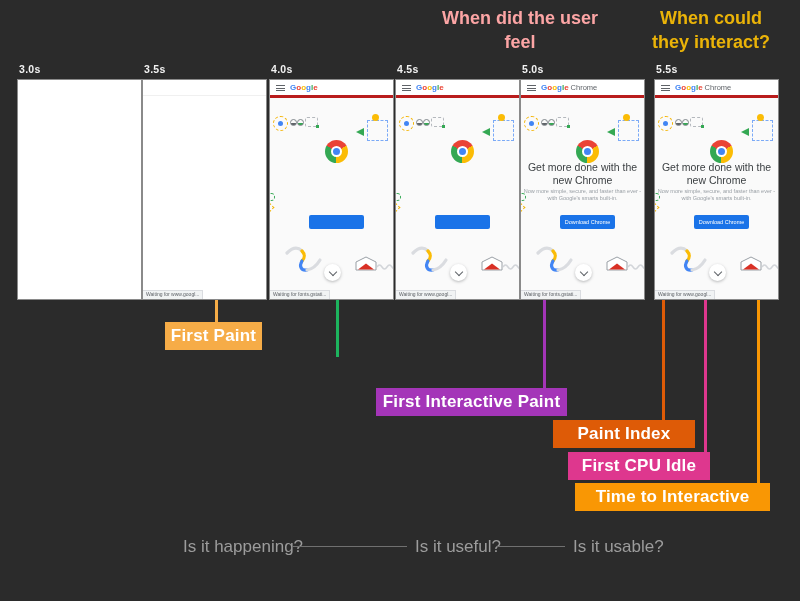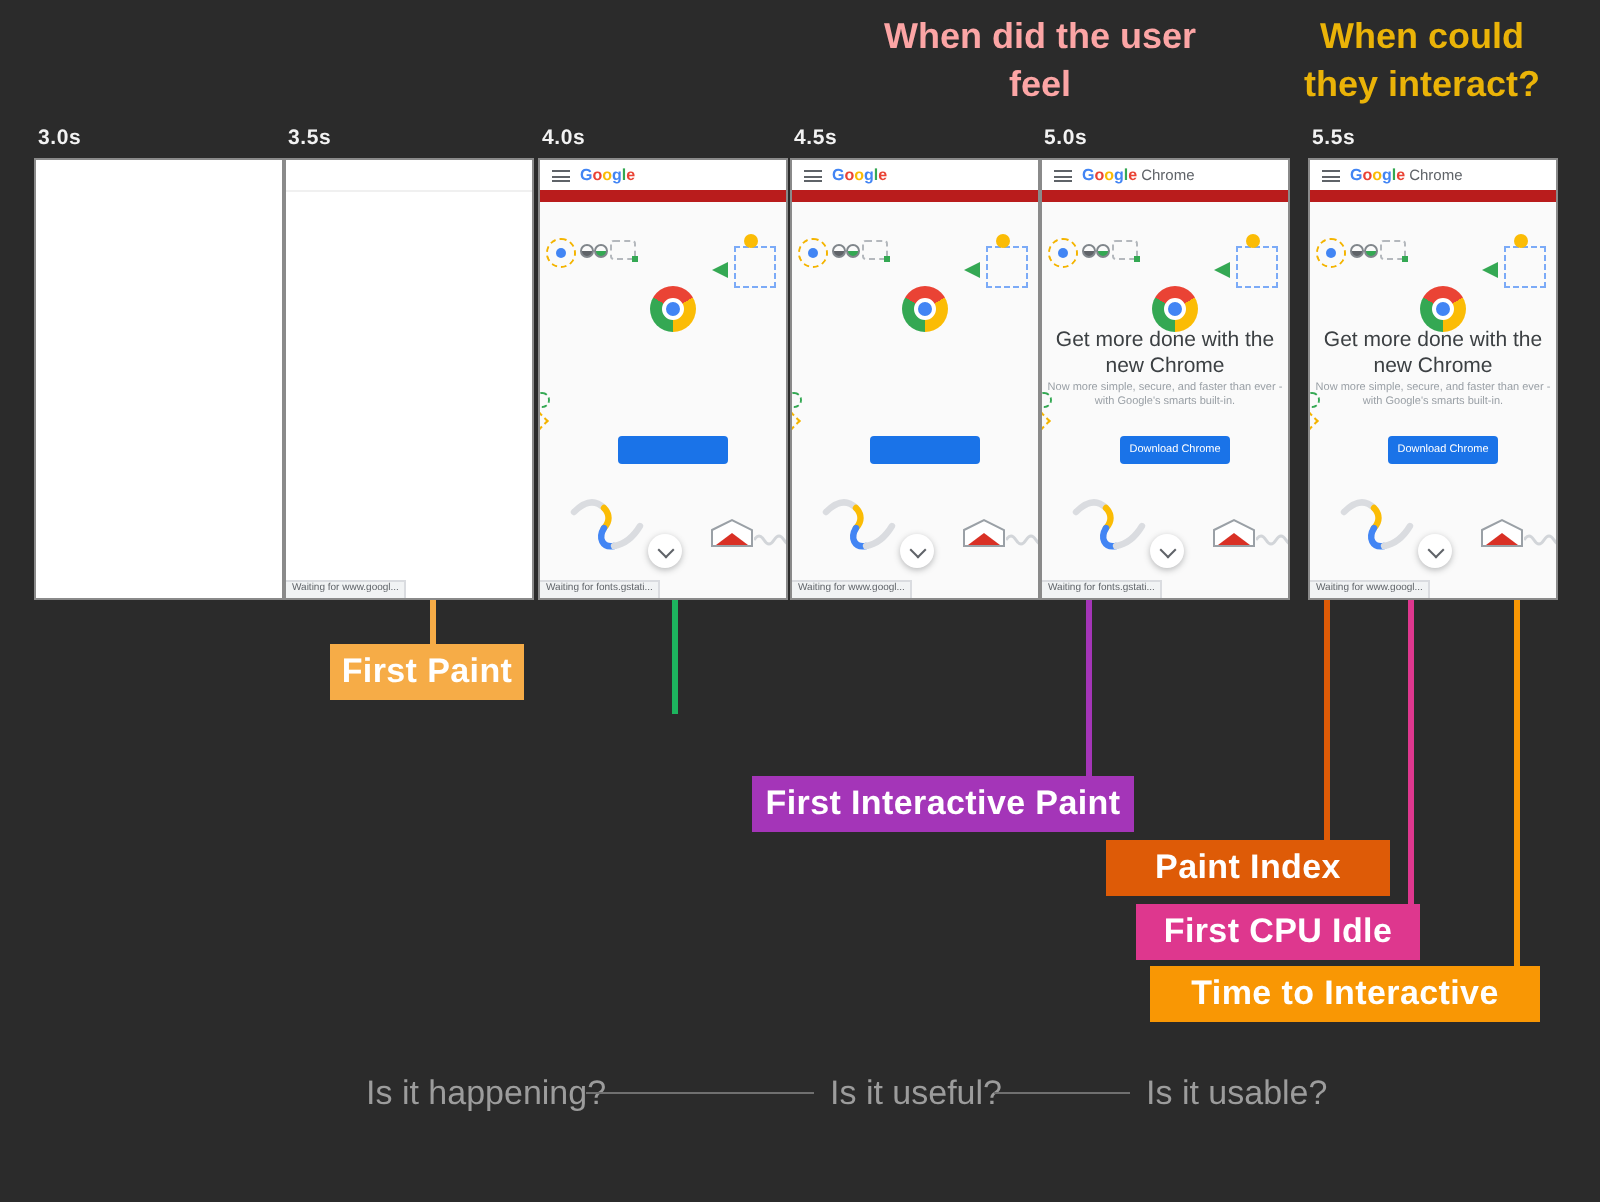--- a/index.html
+++ b/index.html
@@ -12,21 +12,21 @@
   #q2{left:636px;width:150px;}
 
   
   .frame{position:absolute;top:79px;width:125px;height:221px;background:#404040;border:1px solid #8a8a8a;}
   .f-time{position:absolute;top:-17px;left:1px;font-size:10.5px;font-weight:bold;color:#f2f2f2;letter-spacing:.3px;}
   .f-header{position:absolute;left:0;top:0;right:0;height:15px;background:#fff;}
   .hamburger{position:absolute;left:6px;top:5px;width:9px;}
   .hamburger i{display:block;height:1px;background:#5f6368;margin-bottom:1.6px;}
   .glogo{position:absolute;left:20px;top:2px;font-size:8px;font-weight:bold;line-height:11px;white-space:nowrap;}
   .g-suffix{display:none;font-weight:normal;color:#5f6368;font-size:7.5px;margin-left:2px;}
-  .f-body{position:absolute;left:0;top:15px;right:0;bottom:0;background:#fafafa;border-top:6px solid #b91c1c;overflow:hidden;}
+  .f-body{position:absolute;left:0;top:15px;right:0;bottom:0;background:#fafafa;border-top:3px solid #b91c1c;overflow:hidden;}
   .frame.empty .f-body{background:#fff;border-top:0;}
   .frame.loading .f-body{background:#fff;border-top:1px solid #f0f0f0;}
 
   
   .show-p,.show-f,.show-l{display:none;}
   .frame.partial .show-p,.frame.full .show-p{display:block;}
   .frame.full .show-f{display:block;}
   .frame.loading .show-l,.frame.partial .show-l,.frame.full .show-l{display:block;}
   .frame.partial .glogo,.frame.full .glogo{display:inline-block;}
   .frame.partial .hamburger,.frame.full .hamburger{display:block;}

